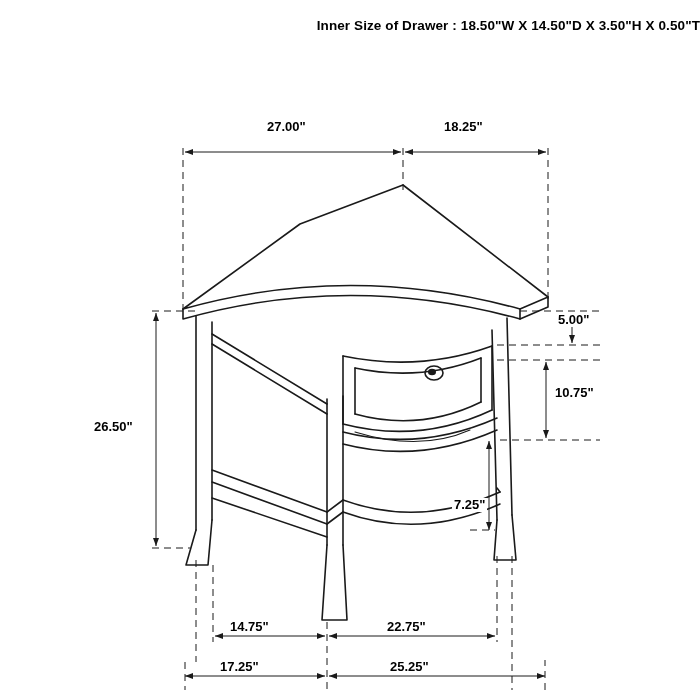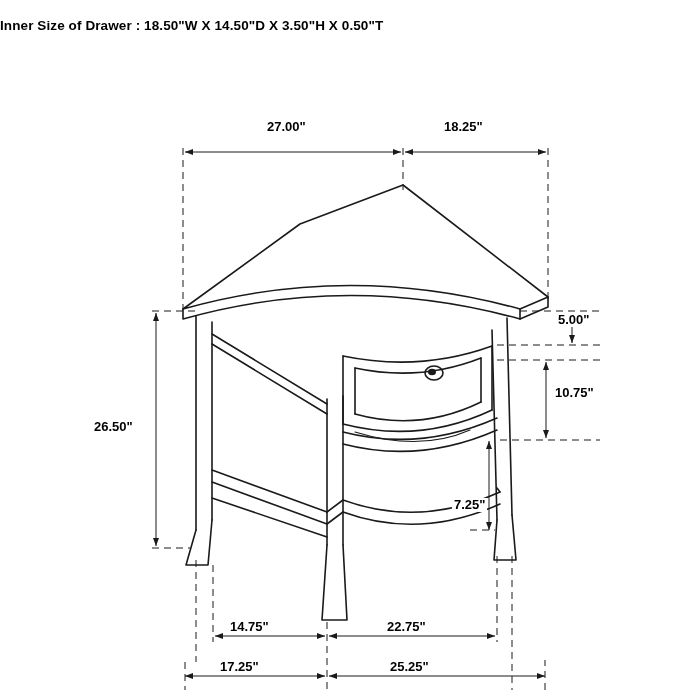--- a/index.html
+++ b/index.html
@@ -20,21 +20,21 @@
     left: 0;
     top: 0;
     width: 700px;
     height: 700px;
   }
   .title {
     position: absolute;
     left: 0;
     top: 18px;
     width: 700px;
-    text-align: left;
+    text-align: right;
     font-size: 13.5px;
     font-weight: bold;
     letter-spacing: 0.1px;
   }
   svg.drawing {
     position: absolute;
     left: 0;
     top: 0;
     width: 700px;
     height: 700px;

